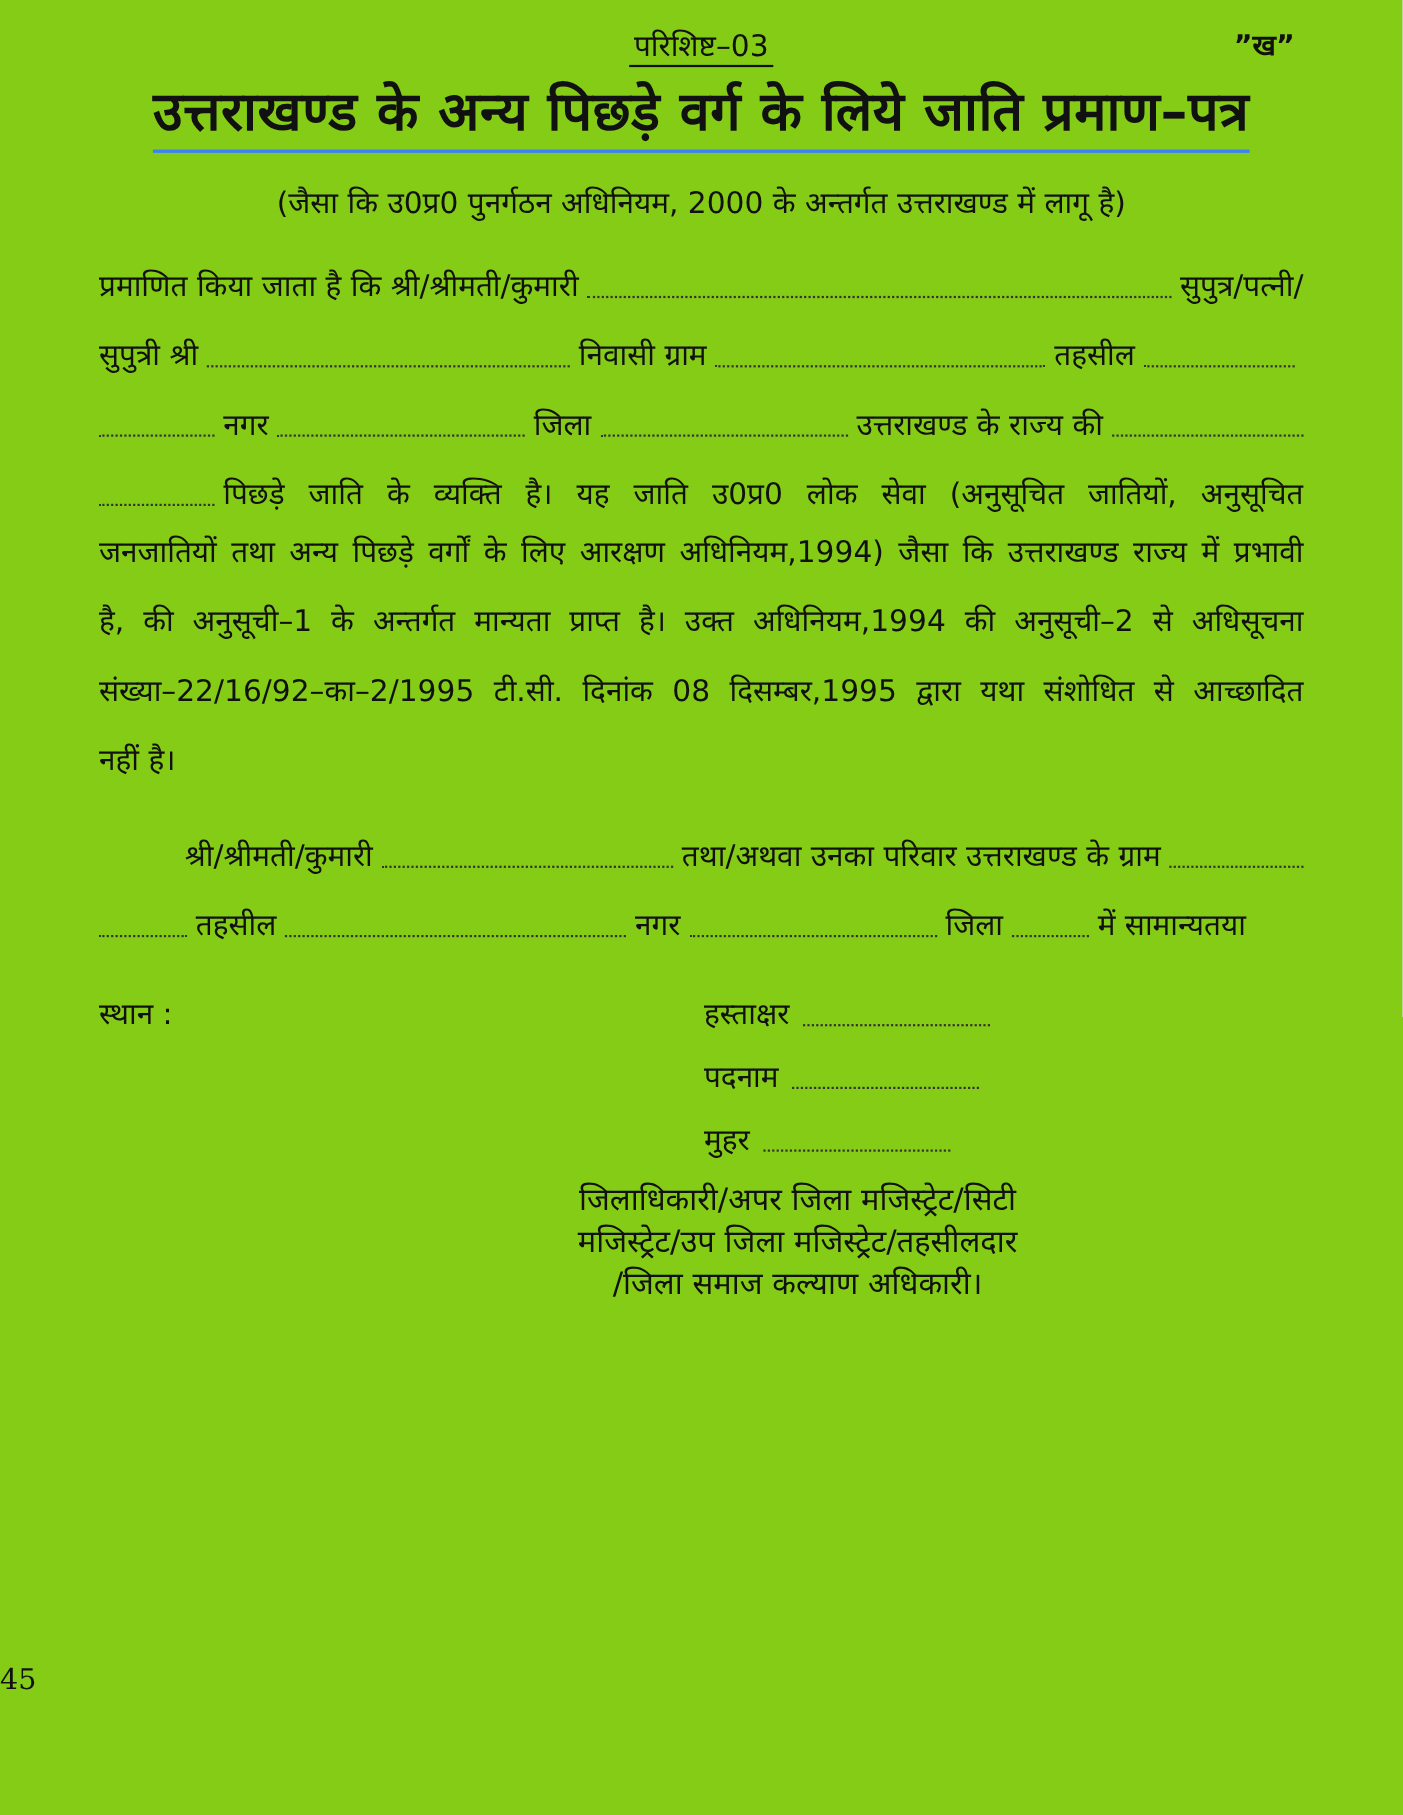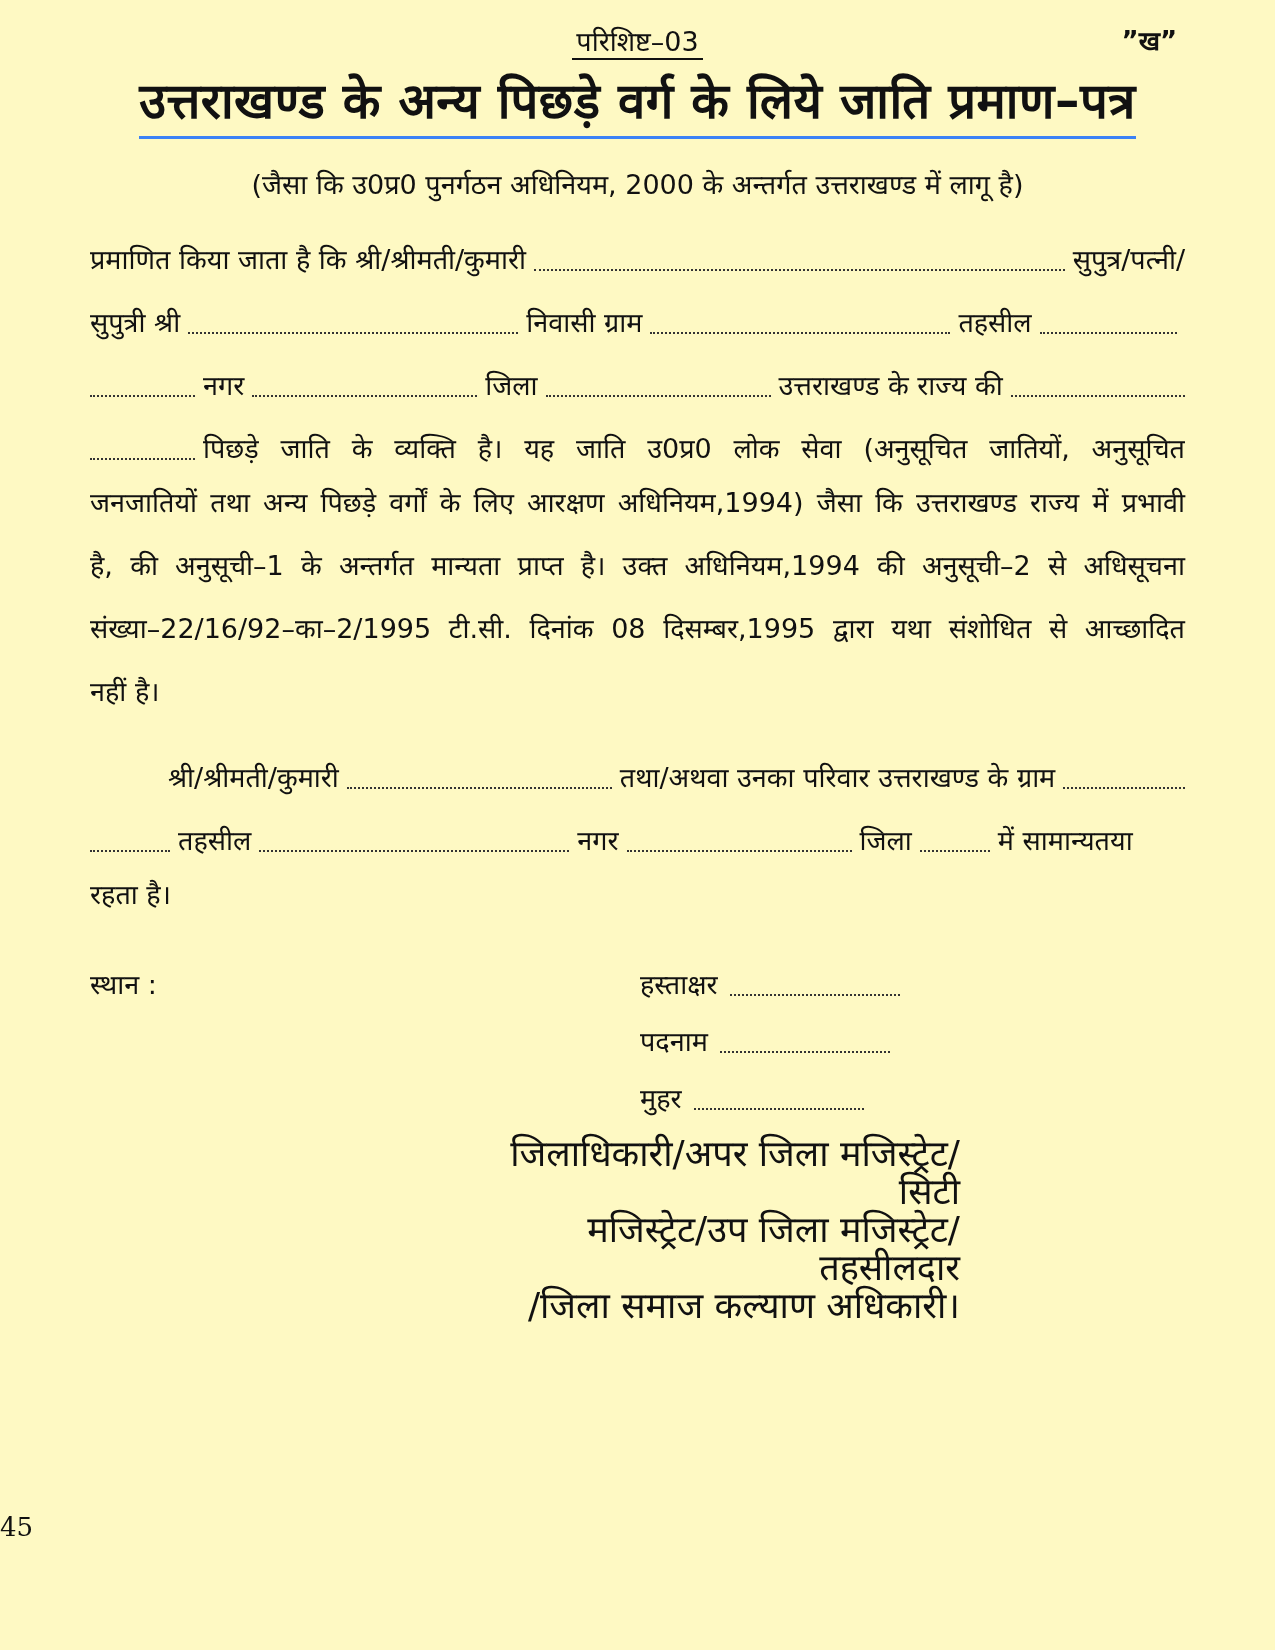--- a/index.html
+++ b/index.html
@@ -2,21 +2,21 @@
 <html><head>
 <meta charset="utf-8">
 <style>
   * { margin: 0; padding: 0; box-sizing: border-box; }
   html, body { background: #e8e8e8; }
   .page {
     position: relative;
     width: 1275px;
     height: 1650px;
     margin: 0 auto;
-    background: #fef9c3;
+    background: #84cc16;
     color: #111111;
     font-family: "DejaVu Sans", "Liberation Sans", sans-serif;
     padding: 22px 90px 0 90px;
     overflow: hidden;
   }
   
   .appendix-row { position: relative; text-align: center; height: 40px; }
   .appendix-label {
     font-size: 27px;
     border-bottom: 2px solid #111;
@@ -90,22 +90,22 @@
   .sig-label { padding-bottom: 2px; }
   .sig-dots {
     border-bottom: 2px dotted #333;
     height: 10px;
     width: 170px;
     margin: 0 0 8px 12px;
   }
   .officials {
     margin-left: 400px;
     width: 470px;
-    text-align: right;
-    font-size: 36px;
+    text-align: center;
+    font-size: 28px;
     line-height: 38px;
   }
   .page-number {
     position: absolute;
     left: 0; right: 0;
     top: 1512px;
     font-size: 26px;
     font-family: "DejaVu Serif", "Liberation Serif", serif;
   }
 </style>
@@ -169,21 +169,20 @@
     <div class="line">
       <span class="dots" style="width:80px;margin-left:0"></span>
       <span class="txt">तहसील</span>
       <span class="dots" style="width:310px"></span>
       <span class="txt">नगर</span>
       <span class="dots" style="width:225px"></span>
       <span class="txt">जिला</span>
       <span class="dots grow" style="max-width:70px"></span>
       <span class="txt">में सामान्यतया</span>
     </div>
-    <div class="plainline">रहता है।</div>
   </div>
 
   <div class="sig-block">
     <div class="sig-row">
       <span class="sig-left sig-label">स्थान :</span>
       <span class="sig-label">हस्ताक्षर</span>
       <span class="sig-dots"></span>
     </div>
     <div class="sig-row">
       <span class="sig-left"></span>

